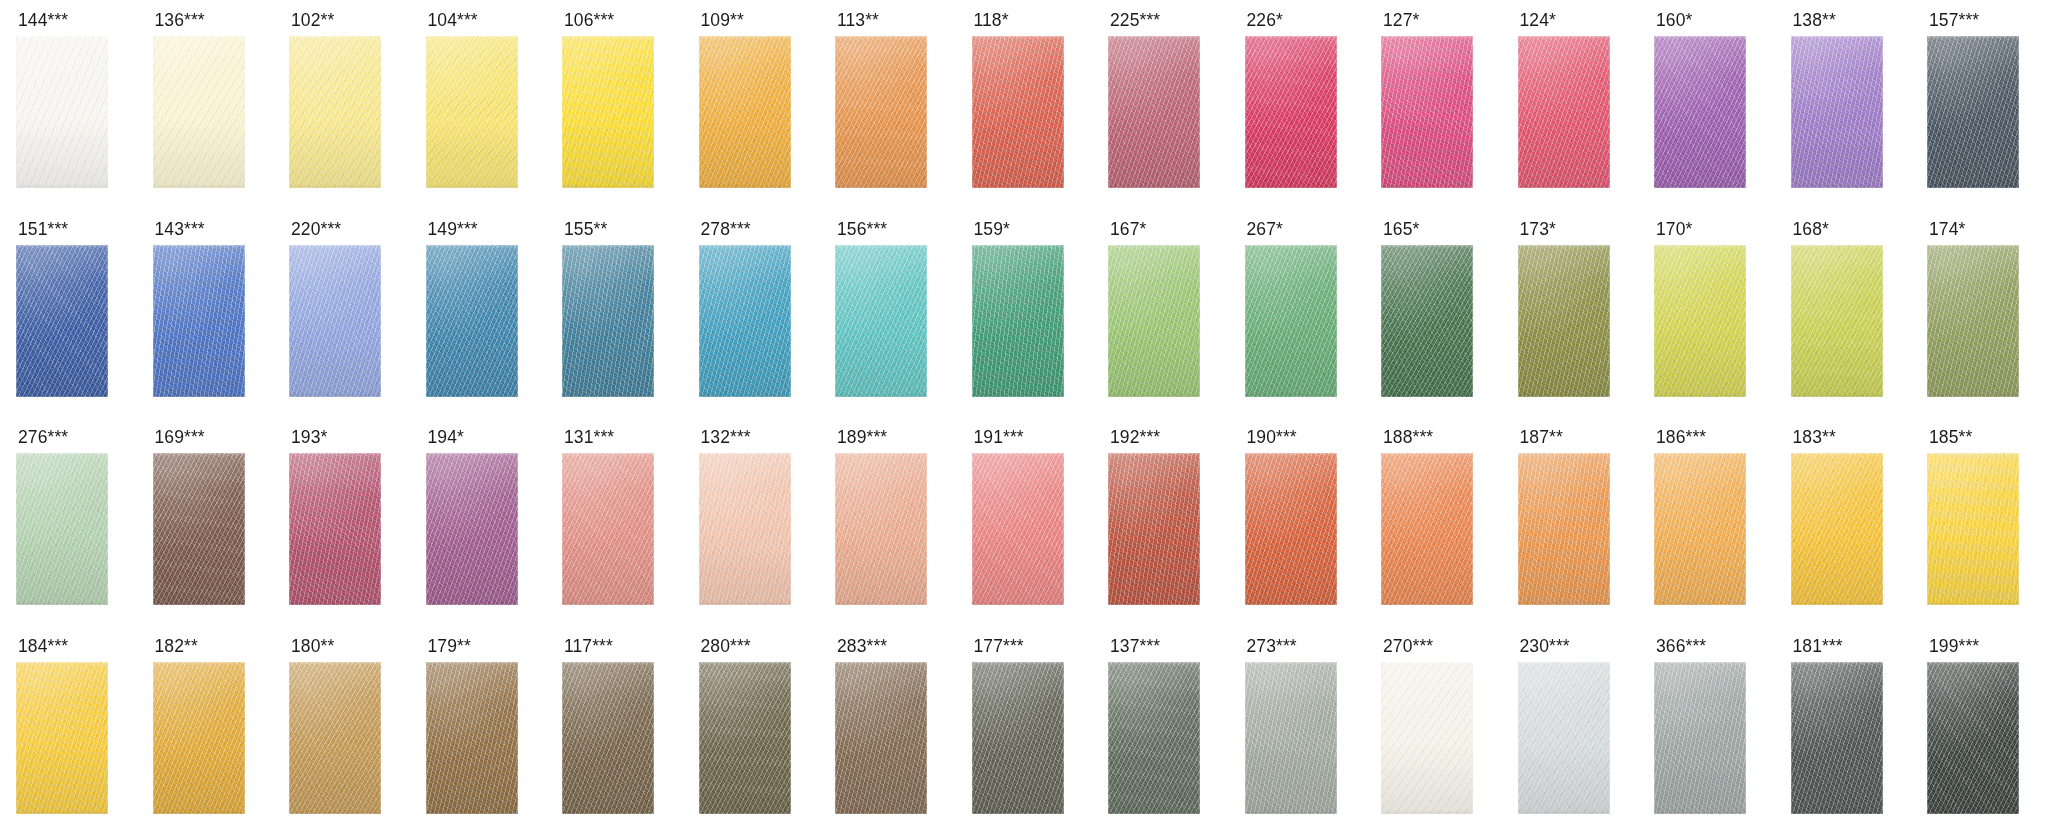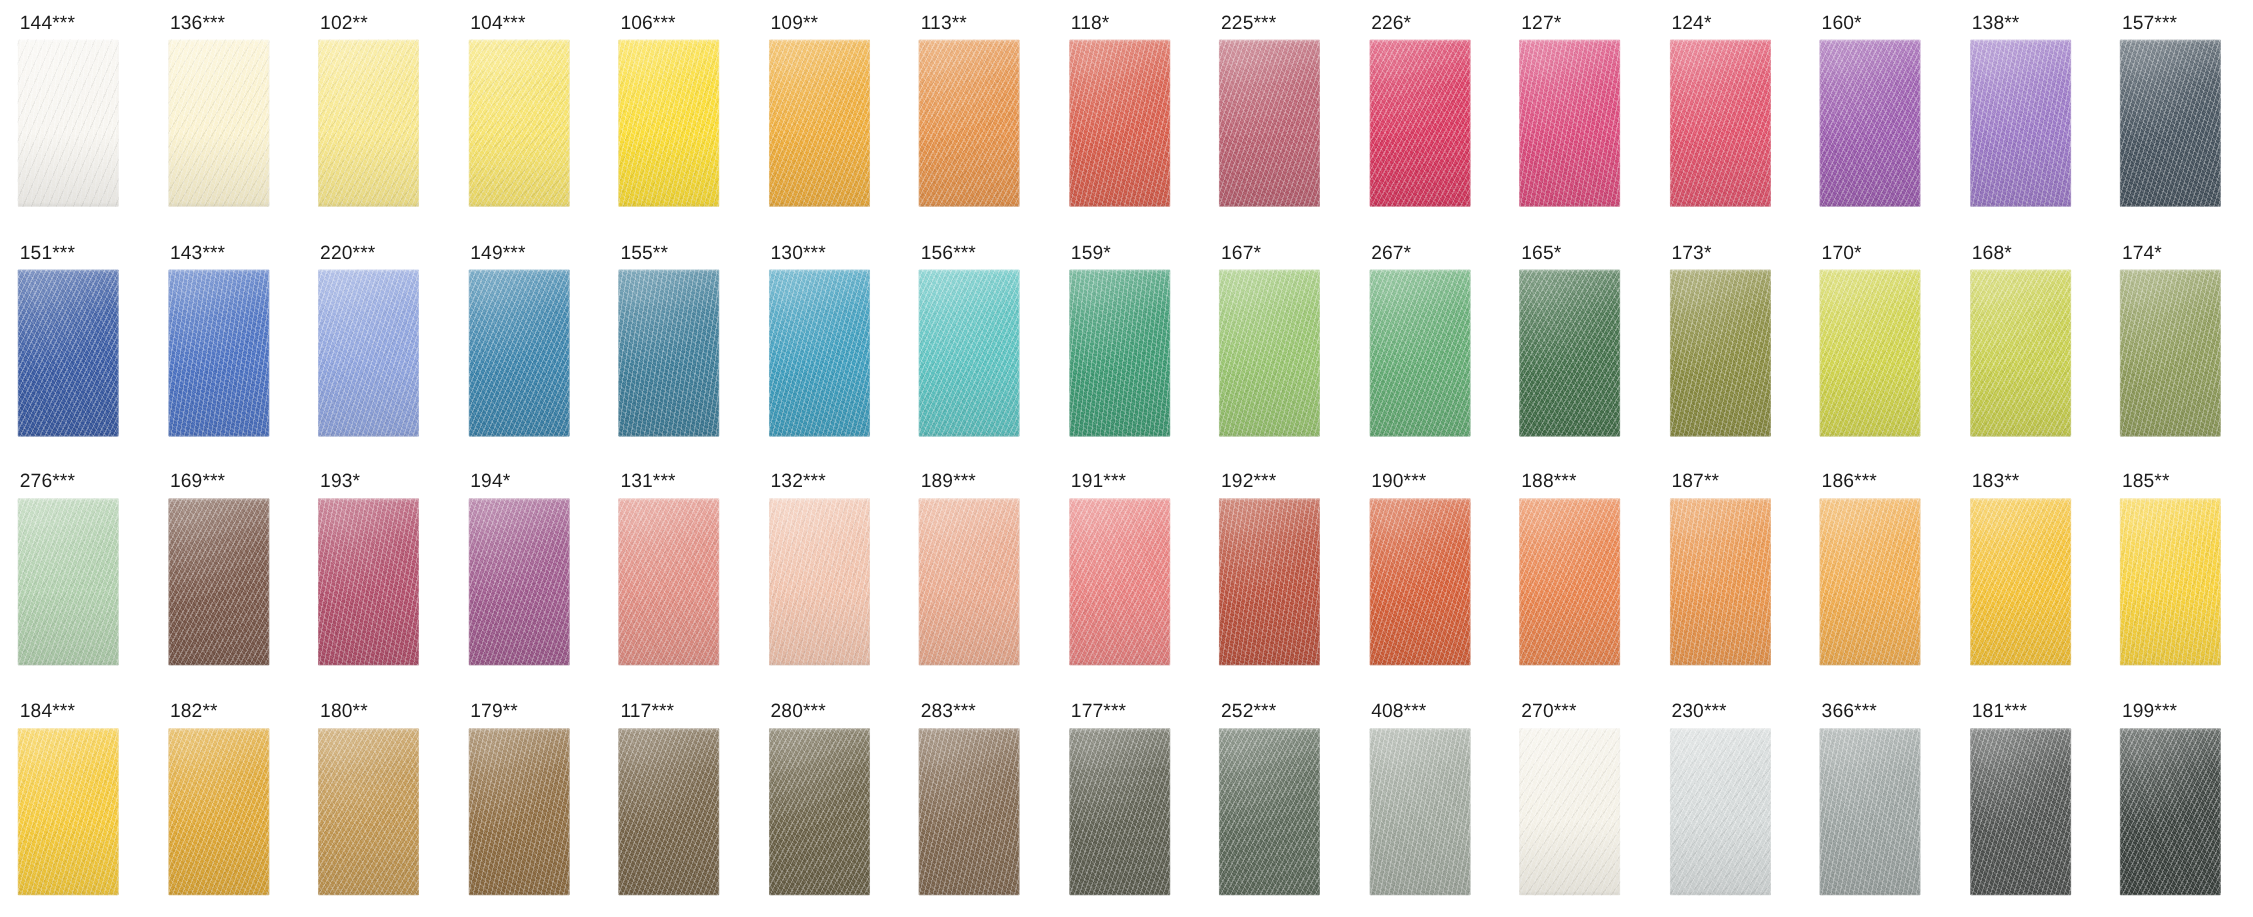--- a/index.html
+++ b/index.html
@@ -267,21 +267,21 @@
       <div class="cell">
         <div class="label">155**</div>
         <div class="swatch">
           <div class="base" style="background: rgb(63, 125, 152);"></div>
           <div class="grain" style="transform: rotate(0.6deg); background-image: repeating-linear-gradient(99deg, rgba(255, 255, 255, 0.3) 0px, rgba(255, 255, 255, 0.3) 1px, rgba(255, 255, 255, 0) 1px, rgba(255, 255, 255, 0) 4px), repeating-linear-gradient(43deg, rgba(255, 255, 255, 0.15) 0px, rgba(255, 255, 255, 0.15) 1px, rgba(255, 255, 255, 0) 1px, rgba(255, 255, 255, 0) 5px), repeating-linear-gradient(115deg, rgba(0, 0, 0, 0.055) 0px, rgba(0, 0, 0, 0.055) 1px, rgba(0, 0, 0, 0) 1px, rgba(0, 0, 0, 0) 7px), repeating-linear-gradient(15deg, rgba(255, 255, 255, 0.1) 0px, rgba(255, 255, 255, 0.1) 1px, rgba(255, 255, 255, 0) 1px, rgba(255, 255, 255, 0) 3px);"></div>
           <div class="shade"></div>
           <div class="edge"></div>
         </div>
       </div>
       <div class="cell">
-        <div class="label">130***</div>
+        <div class="label">278***</div>
         <div class="swatch">
           <div class="base" style="background: rgb(62, 157, 189);"></div>
           <div class="grain" style="transform: rotate(-0.6deg); background-image: repeating-linear-gradient(106deg, rgba(255, 255, 255, 0.3) 0px, rgba(255, 255, 255, 0.3) 1px, rgba(255, 255, 255, 0) 1px, rgba(255, 255, 255, 0) 4px), repeating-linear-gradient(50deg, rgba(255, 255, 255, 0.15) 0px, rgba(255, 255, 255, 0.15) 1px, rgba(255, 255, 255, 0) 1px, rgba(255, 255, 255, 0) 5px), repeating-linear-gradient(122deg, rgba(0, 0, 0, 0.055) 0px, rgba(0, 0, 0, 0.055) 1px, rgba(0, 0, 0, 0) 1px, rgba(0, 0, 0, 0) 7px), repeating-linear-gradient(22deg, rgba(255, 255, 255, 0.1) 0px, rgba(255, 255, 255, 0.1) 1px, rgba(255, 255, 255, 0) 1px, rgba(255, 255, 255, 0) 3px);"></div>
           <div class="shade"></div>
           <div class="edge"></div>
         </div>
       </div>
       <div class="cell">
         <div class="label">156***</div>
         <div class="swatch">
@@ -568,30 +568,30 @@
       <div class="cell">
         <div class="label">177***</div>
         <div class="swatch">
           <div class="base" style="background: rgb(95, 96, 82);"></div>
           <div class="grain" style="transform: rotate(-0.6deg); background-image: repeating-linear-gradient(110deg, rgba(255, 255, 255, 0.3) 0px, rgba(255, 255, 255, 0.3) 1px, rgba(255, 255, 255, 0) 1px, rgba(255, 255, 255, 0) 4px), repeating-linear-gradient(54deg, rgba(255, 255, 255, 0.15) 0px, rgba(255, 255, 255, 0.15) 1px, rgba(255, 255, 255, 0) 1px, rgba(255, 255, 255, 0) 5px), repeating-linear-gradient(126deg, rgba(0, 0, 0, 0.055) 0px, rgba(0, 0, 0, 0.055) 1px, rgba(0, 0, 0, 0) 1px, rgba(0, 0, 0, 0) 7px), repeating-linear-gradient(26deg, rgba(255, 255, 255, 0.1) 0px, rgba(255, 255, 255, 0.1) 1px, rgba(255, 255, 255, 0) 1px, rgba(255, 255, 255, 0) 3px);"></div>
           <div class="shade"></div>
           <div class="edge"></div>
         </div>
       </div>
       <div class="cell">
-        <div class="label">252***</div>
+        <div class="label">137***</div>
         <div class="swatch">
           <div class="base" style="background: rgb(93, 106, 91);"></div>
           <div class="grain" style="transform: rotate(0.6deg); background-image: repeating-linear-gradient(117deg, rgba(255, 255, 255, 0.3) 0px, rgba(255, 255, 255, 0.3) 1px, rgba(255, 255, 255, 0) 1px, rgba(255, 255, 255, 0) 4px), repeating-linear-gradient(61deg, rgba(255, 255, 255, 0.15) 0px, rgba(255, 255, 255, 0.15) 1px, rgba(255, 255, 255, 0) 1px, rgba(255, 255, 255, 0) 5px), repeating-linear-gradient(133deg, rgba(0, 0, 0, 0.055) 0px, rgba(0, 0, 0, 0.055) 1px, rgba(0, 0, 0, 0) 1px, rgba(0, 0, 0, 0) 7px), repeating-linear-gradient(33deg, rgba(255, 255, 255, 0.1) 0px, rgba(255, 255, 255, 0.1) 1px, rgba(255, 255, 255, 0) 1px, rgba(255, 255, 255, 0) 3px);"></div>
           <div class="shade"></div>
           <div class="edge"></div>
         </div>
       </div>
       <div class="cell">
-        <div class="label">408***</div>
+        <div class="label">273***</div>
         <div class="swatch">
           <div class="base" style="background: rgb(160, 168, 158);"></div>
           <div class="grain" style="transform: rotate(-0.6deg); background-image: repeating-linear-gradient(102deg, rgba(255, 255, 255, 0.3) 0px, rgba(255, 255, 255, 0.3) 1px, rgba(255, 255, 255, 0) 1px, rgba(255, 255, 255, 0) 4px), repeating-linear-gradient(46deg, rgba(255, 255, 255, 0.15) 0px, rgba(255, 255, 255, 0.15) 1px, rgba(255, 255, 255, 0) 1px, rgba(255, 255, 255, 0) 5px), repeating-linear-gradient(118deg, rgba(0, 0, 0, 0.055) 0px, rgba(0, 0, 0, 0.055) 1px, rgba(0, 0, 0, 0) 1px, rgba(0, 0, 0, 0) 7px), repeating-linear-gradient(18deg, rgba(255, 255, 255, 0.1) 0px, rgba(255, 255, 255, 0.1) 1px, rgba(255, 255, 255, 0) 1px, rgba(255, 255, 255, 0) 3px);"></div>
           <div class="shade"></div>
           <div class="edge"></div>
         </div>
       </div>
       <div class="cell">
         <div class="label">270***</div>
         <div class="swatch">

